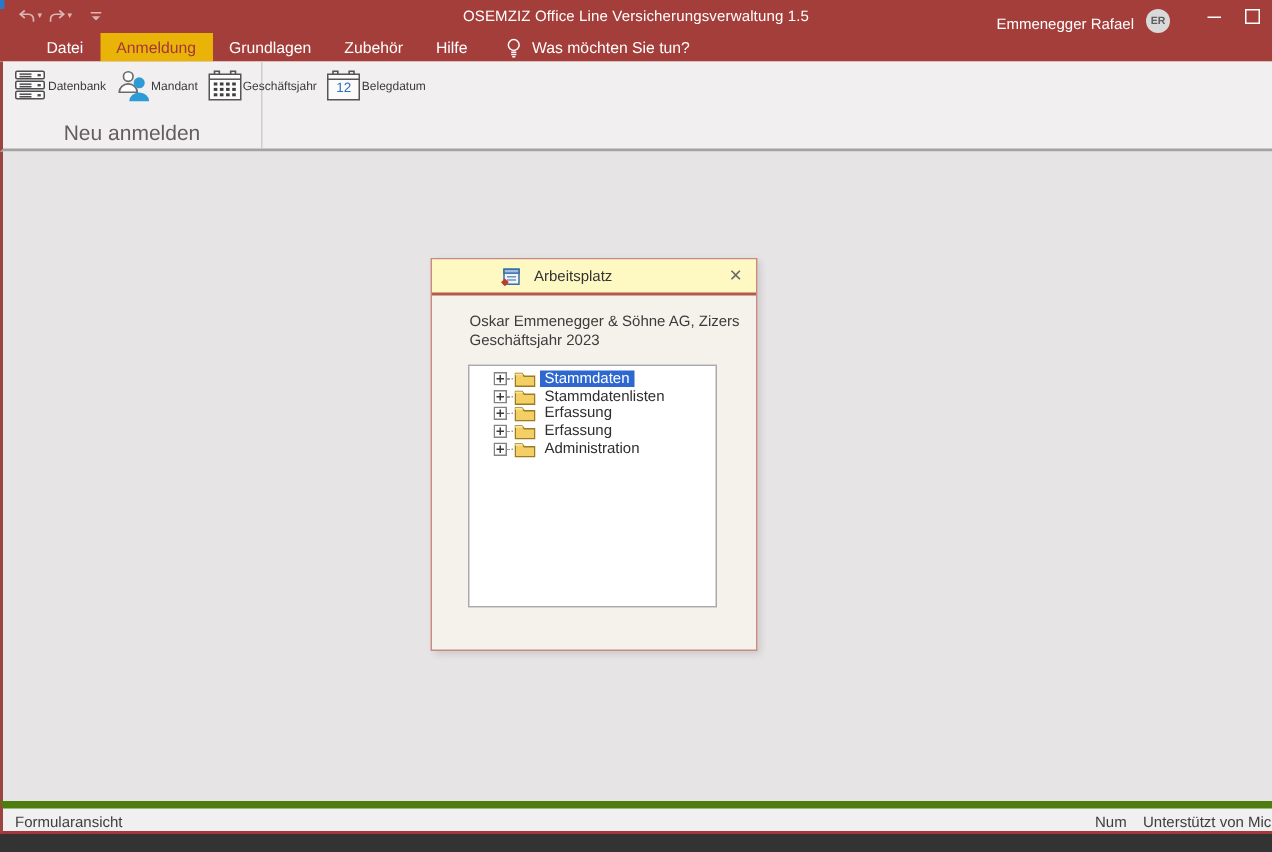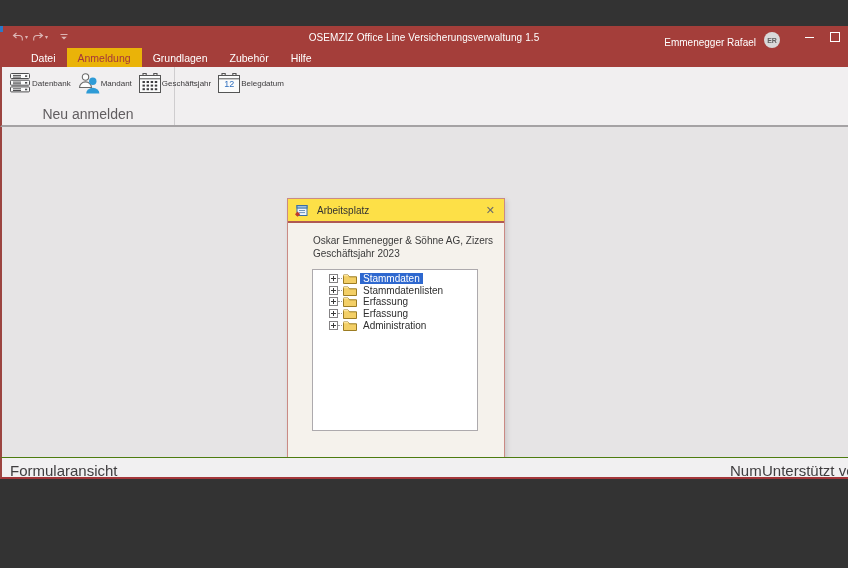--- a/index.html
+++ b/index.html
@@ -1,18 +1,18 @@
 <!DOCTYPE html>
 <html><head>
 <meta charset="utf-8">
 <style>
   html,body{margin:0;padding:0;background:#333;}
   .window{
-    position:relative;width:848px;height:453px;overflow:hidden;
-    font-family:"Liberation Sans",sans-serif;background:#e6e4e5;margin-top:26px;
+    position:relative;width:848px;height:556px;overflow:hidden;
+    font-family:"Liberation Sans",sans-serif;background:#e6e4e5;
     -webkit-font-smoothing:antialiased;
   }
   
   .titlebar{
     position:absolute;top:0;left:0;right:0;height:22px;
     background:#a43e3a;color:#fff;display:flex;align-items:center;
   }
   .corner-sliver{position:absolute;top:0;left:0;width:3px;height:6px;background:#2a79c7;}
   .qat{display:flex;align-items:center;gap:4px;margin-left:12px;opacity:.62;z-index:2;}
   .qat-btn{display:flex;align-items:center;gap:1px;cursor:default;}
@@ -64,44 +64,45 @@
   .document{
     position:absolute;top:101px;left:0;right:0;bottom:22px;background:#e6e4e5;
     border-left:2px solid #9c4440;
   }
   
   .dialog{
     position:absolute;left:285px;top:71px;width:216px;height:260px;
     background:#f5f2ec;border:1px solid #ca8a84;box-shadow:2px 2px 5px rgba(0,0,0,.12);
   }
   .dlg-titlebar{
-    height:22px;background:#fde047;display:flex;align-items:center;
+    height:22px;background:#fef9c3;display:flex;align-items:center;
     border-bottom:2px solid #b05a52;
+    padding-left:39px;
   }
   .dlg-icon{margin-left:7px;display:flex;}
   .dlg-title{margin-left:9px;font-size:10px;color:#333;}
   .dlg-close{margin-left:auto;margin-right:9px;color:#6b6b6b;font-size:11px;line-height:11px;cursor:default;}
   .dlg-line1{position:absolute;left:25px;top:36px;font-size:10px;color:#3b3b3b;}
   .dlg-line2{position:absolute;left:25px;top:49px;font-size:10px;color:#3b3b3b;}
   .tree{
     position:absolute;left:24px;top:70px;width:166px;height:162px;
     background:#fff;border:1px solid #adaaad;padding-top:3px;box-sizing:border-box;
   }
   .tree-row{display:flex;align-items:center;height:11.6px;padding-left:16px;font-size:10px;color:#2e2e2e;}
   .plusbox{display:flex;flex:none;}
   .conn{width:4px;border-top:1px dotted #9a9a9a;flex:none;}
   .folder{display:flex;flex:none;margin:0 3px 0 1px;}
   .tree-label{padding:0 3px;white-space:nowrap;}
   .tree-label.sel{background:#2e68cf;color:#fff;}
   
   .statusbar{
     position:absolute;bottom:0;left:0;right:0;height:22px;background:#f1f0f1;
-    border-top:1px solid #4d7c0f;border-bottom:2px solid #a4373a;
+    border-top:5px solid #4d7c0f;border-bottom:2px solid #a4373a;
     border-left:2px solid #9c4440;box-sizing:border-box;
-    font-size:15px;color:#3f3d3f;
+    font-size:10px;color:#3f3d3f;
   }
   .sb-left{position:absolute;left:8px;top:4px;}
   .sb-num{position:absolute;left:728px;top:4px;}
   .sb-right{position:absolute;left:760px;top:4px;white-space:nowrap;}
 </style>
 </head>
 <body>
 
 <div class="window">
 
@@ -141,20 +142,29 @@
         </span>
     </div>
   </div>
 
   <div class="tabrow">
     <span class="tab">Datei</span>
     <span class="tab active">Anmeldung</span>
     <span class="tab">Grundlagen</span>
     <span class="tab">Zubehör</span>
     <span class="tab">Hilfe</span>
+    <span class="tellme">
+      <svg width="11" height="14" viewBox="0 0 11 14">
+          <circle cx="5.5" cy="5" r="3.6" fill="none" stroke="#fff" stroke-width="1"></circle>
+          <line x1="3.8" y1="9.8" x2="7.2" y2="9.8" stroke="#fff"></line>
+          <line x1="3.8" y1="11.3" x2="7.2" y2="11.3" stroke="#fff"></line>
+          <line x1="4.5" y1="12.8" x2="6.5" y2="12.8" stroke="#fff"></line>
+        </svg>
+      <span>Was möchten Sie tun?</span>
+    </span>
   </div>
 
   <div class="ribbon">
     <div class="ribbon-group">
       <div class="rbtns">
         <div class="rbtn">
           <span class="ricon">
             <svg width="24" height="22" viewBox="0 0 24 22">
               <g fill="#fbfbfb" stroke="#4e4e50" stroke-width="1">
                 <rect x="2.5" y="1.5" width="19" height="5" rx="1"></rect>

